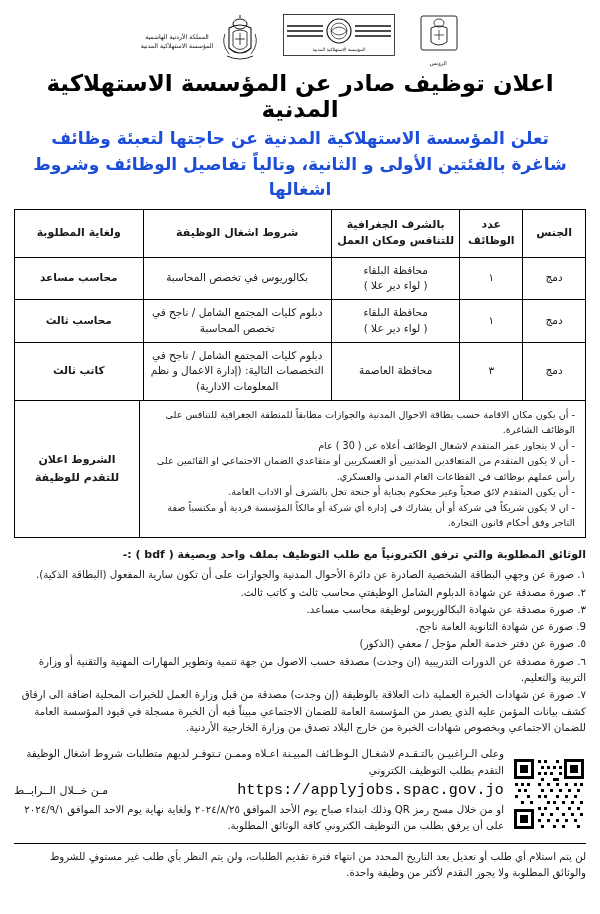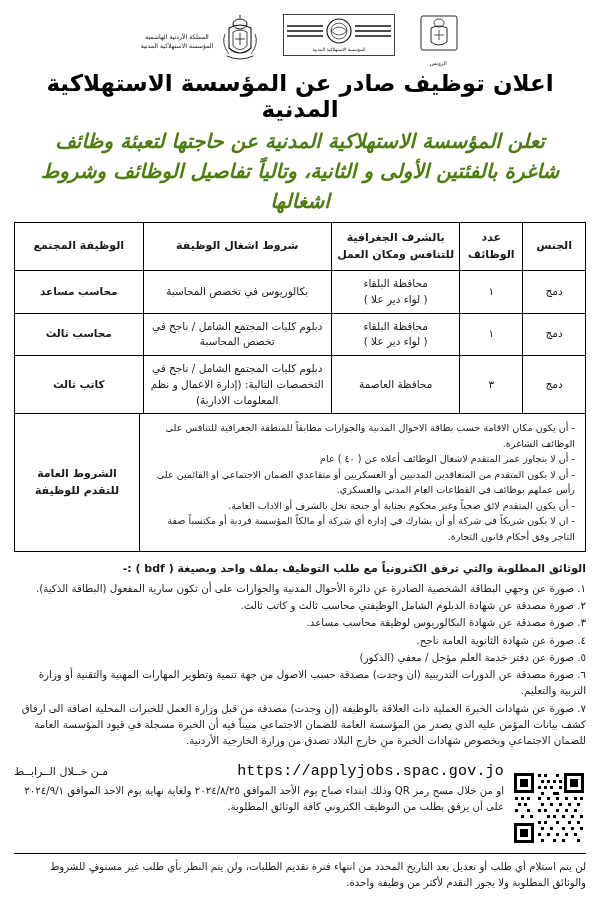--- a/index.html
+++ b/index.html
@@ -64,26 +64,25 @@
   .title1 {
     text-align: center;
     font-size: 23px;
     font-weight: bold;
     letter-spacing: -0.3px;
     margin: 2px 0 4px 0;
     color: #000;
   }
   .title2 {
     text-align: center;
-    font-size: 20px;
+    font-size: 17px;
     font-weight: bold;
     line-height: 1.5;
     margin: 0 14px 4px 14px;
-    color: #4d7c0f;
-    font-style: italic;
+    color: #1d4ed8;
   }
 
   
   table.jobs {
     width: 100%;
     border-collapse: collapse;
     border: 1.6px solid #000;
     table-layout: fixed;
     margin-top: 6px;
   }
@@ -277,21 +276,21 @@
         <col class="c-area">
         <col class="c-cond">
         <col class="c-job">
     </colgroup>
     <thead>
       <tr>
         <th>الجنس</th>
         <th>عدد الوظائف</th>
         <th>بالشرف الجغرافية للتنافس ومكان العمل</th>
         <th>شروط اشغال الوظيفة</th>
-        <th>الوظيفة المجتمع</th>
+        <th>ولغاية المطلوبة</th>
       </tr>
     </thead>
     <tbody>
       <tr>
         <td>دمج</td>
         <td>١</td>
         <td style="white-space:pre-line">محافظة البلقاء
 ( لواء دير علا )</td>
         <td class="cell-cond">بكالوريوس في تخصص المحاسبة</td>
         <td class="cell-job">محاسب مساعد</td>
@@ -310,35 +309,35 @@
         <td style="white-space:pre-line">محافظة العاصمة</td>
         <td class="cell-cond">دبلوم كليات المجتمع الشامل / ناجح في التخصصات التالية: (إدارة الاعمال و نظم المعلومات الادارية)</td>
         <td class="cell-job">كاتب ثالث</td>
       </tr>
     </tbody>
   </table>
 
   <div class="cond-block">
     <div class="cond-list">
       <div>- أن يكون مكان الاقامة حسب بطاقة الاحوال المدنية والجوازات مطابقاً للمنطقة الجغرافية للتنافس على الوظائف الشاغرة.</div>
-      <div>- أن لا يتجاوز عمر المتقدم لاشغال الوظائف أعلاه عن ( ٤٠ ) عام</div>
+      <div>- أن لا يتجاوز عمر المتقدم لاشغال الوظائف أعلاه عن ( 30 ) عام</div>
       <div>- أن لا يكون المتقدم من المتعاقدين المدنيين أو العسكريين أو متقاعدي الضمان الاجتماعي او القائمين على رأس عملهم بوظائف في القطاعات العام المدني والعسكري.</div>
       <div>- أن يكون المتقدم لائق صحياً وغير محكوم بجناية أو جنحة تخل بالشرف أو الاداب العامة.</div>
       <div>- ان لا يكون شريكاً في شركة أو أن يشارك في إدارة أي شركة أو مالكاً المؤسسة فردية أو مكتسباً صفة التاجر وفق أحكام قانون التجارة.</div>
     </div>
-    <div class="cond-title">الشروط العامة للتقدم للوظيفة</div>
+    <div class="cond-title">الشروط اعلان للتقدم للوظيفة</div>
   </div>
 
   <div class="docs">
     <div class="docs-head">الوثائق المطلوبة والتي ترفق الكترونياً مع طلب التوظيف بملف واحد وبصيغة ( bdf ) :-</div>
     <ol>
       <li>١. صورة عن وجهي البطاقة الشخصية الصادرة عن دائرة الأحوال المدنية والجوازات على أن تكون سارية المفعول (البطاقة الذكية).</li>
       <li>٢. صورة مصدقة عن شهادة الدبلوم الشامل الوظيفتي محاسب ثالث و كاتب ثالث.</li>
       <li>٣. صورة مصدقة عن شهادة البكالوريوس لوظيفة محاسب مساعد.</li>
-      <li>٤. صورة عن شهادة الثانوية العامة ناجح.</li>
+      <li>9. صورة عن شهادة الثانوية العامة ناجح.</li>
       <li>٥. صورة عن دفتر خدمة العلم مؤجل / معفي (الذكور)</li>
       <li>٦. صورة مصدقة عن الدورات التدريبية (ان وجدت) مصدقة حسب الاصول من جهة تنمية وتطوير المهارات المهنية والتقنية أو وزارة التربية والتعليم.</li>
       <li>٧. صورة عن شهادات الخبرة العملية ذات العلاقة بالوظيفة (إن وجدت) مصدقة من قبل وزارة العمل للخبرات المحلية اضافة الى ارفاق كشف بيانات المؤمن عليه الذي يصدر من المؤسسة العامة للضمان الاجتماعي مبيناً فيه أن الخبرة مسجلة في قيود المؤسسة العامة للضمان الاجتماعي وبخصوص شهادات الخبرة من خارج البلاد تصدق من وزارة الخارجية الأردنية.</li>
     </ol>
   </div>
 
   <div class="link-sec">
     <div class="qr">
       <svg viewBox="0 0 74 74" width="74" height="74">
         <rect x="0" y="0" width="74" height="74" fill="#fff"></rect>
@@ -412,20 +411,21 @@
             <rect x="53" y="62" width="3" height="3"></rect>
             <rect x="62" y="62" width="3" height="3"></rect>
           <rect x="29" y="68" width="3" height="3"></rect>
             <rect x="41" y="68" width="3" height="3"></rect>
             <rect x="50" y="68" width="3" height="3"></rect>
             <rect x="65" y="68" width="3" height="3"></rect>
         </g>
       </svg>
     </div>
     <div class="link-body">
+      <div class="link-intro">وعلى الـراغبيـن بالتـقـدم لاشغـال الـوظـائف المبيـنة اعـلاه وممـن تـتوفـر لديهم متطلبات شروط اشغال الوظيفة التقدم بطلب التوظيف الكتروني</div>
       <div class="url-row">
         <span class="url-label">مـن خــلال الــرابــط</span>
         <span class="url">https://applyjobs.spac.gov.jo</span>
       </div>
       <div class="link-note">او من خلال مسح رمز QR وذلك ابتداء صباح يوم الأحد الموافق ٢٠٢٤/٨/٢٥ ولغاية نهاية يوم الاحد الموافق ٢٠٢٤/٩/١ على أن يرفق بطلب من التوظيف الكتروني كافة الوثائق المطلوبة.</div>
     </div>
   </div>
 
   <div class="footer">لن يتم استلام أي طلب أو تعديل بعد التاريخ المحدد من انتهاء فترة تقديم الطلبات، ولن يتم النظر بأي طلب غير مستوفٍ للشروط والوثائق المطلوبة ولا يجوز التقدم لأكثر من وظيفة واحدة.</div>
 

